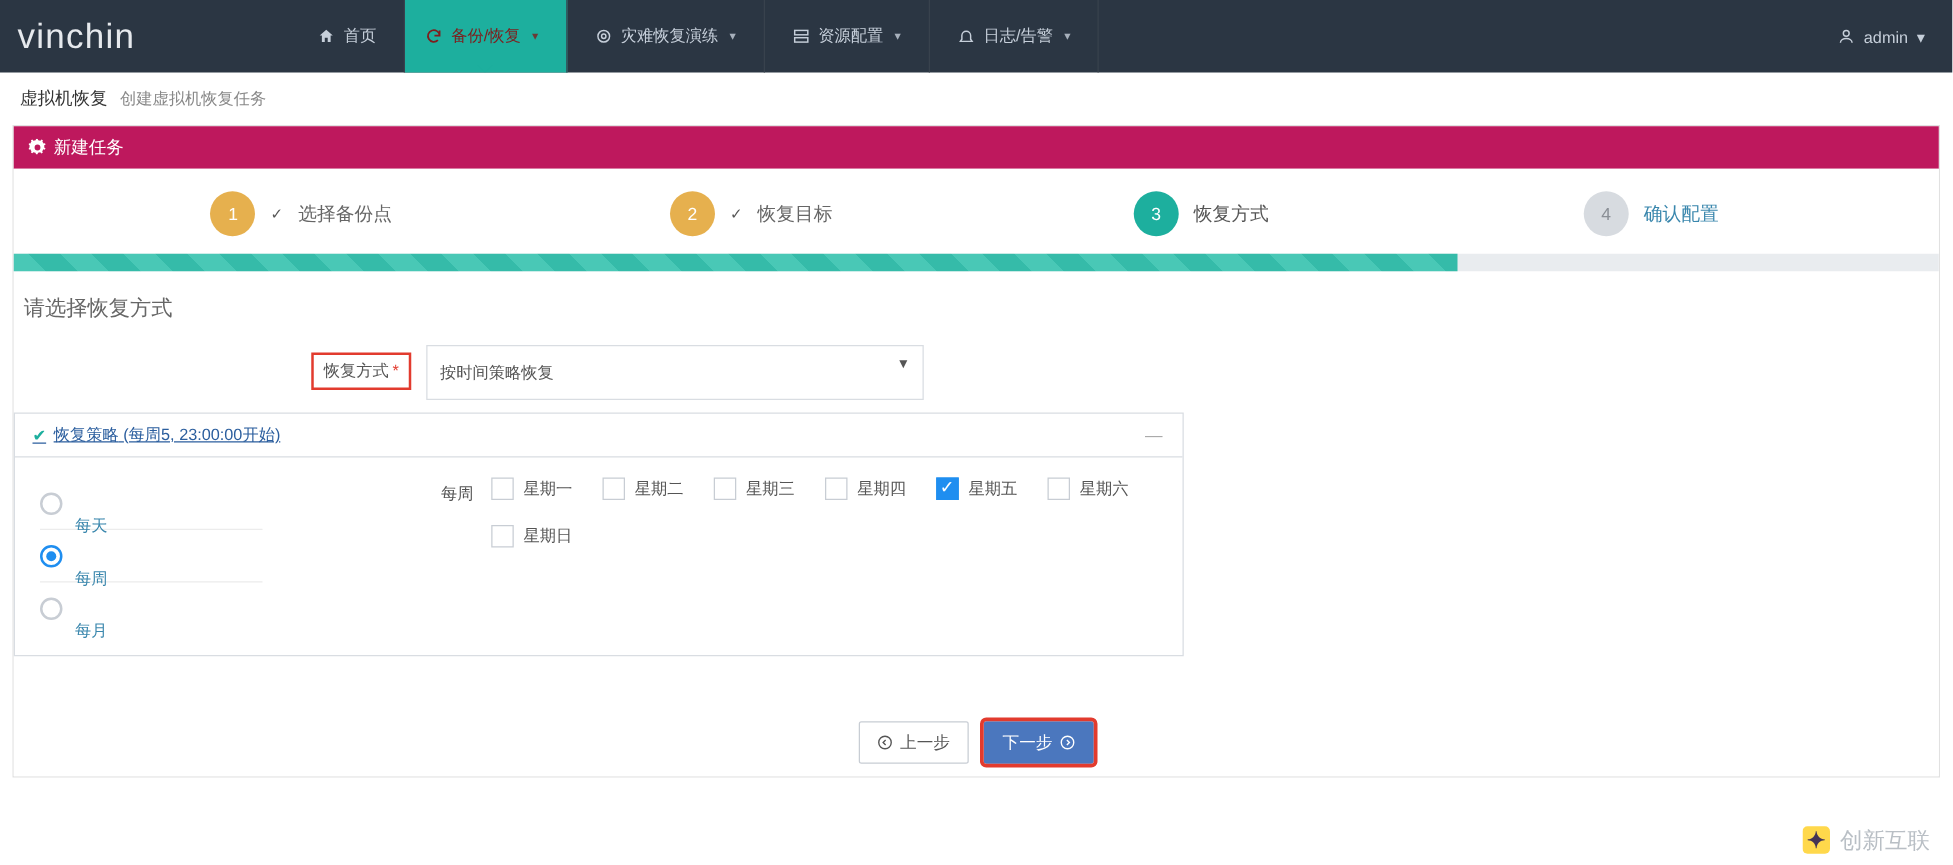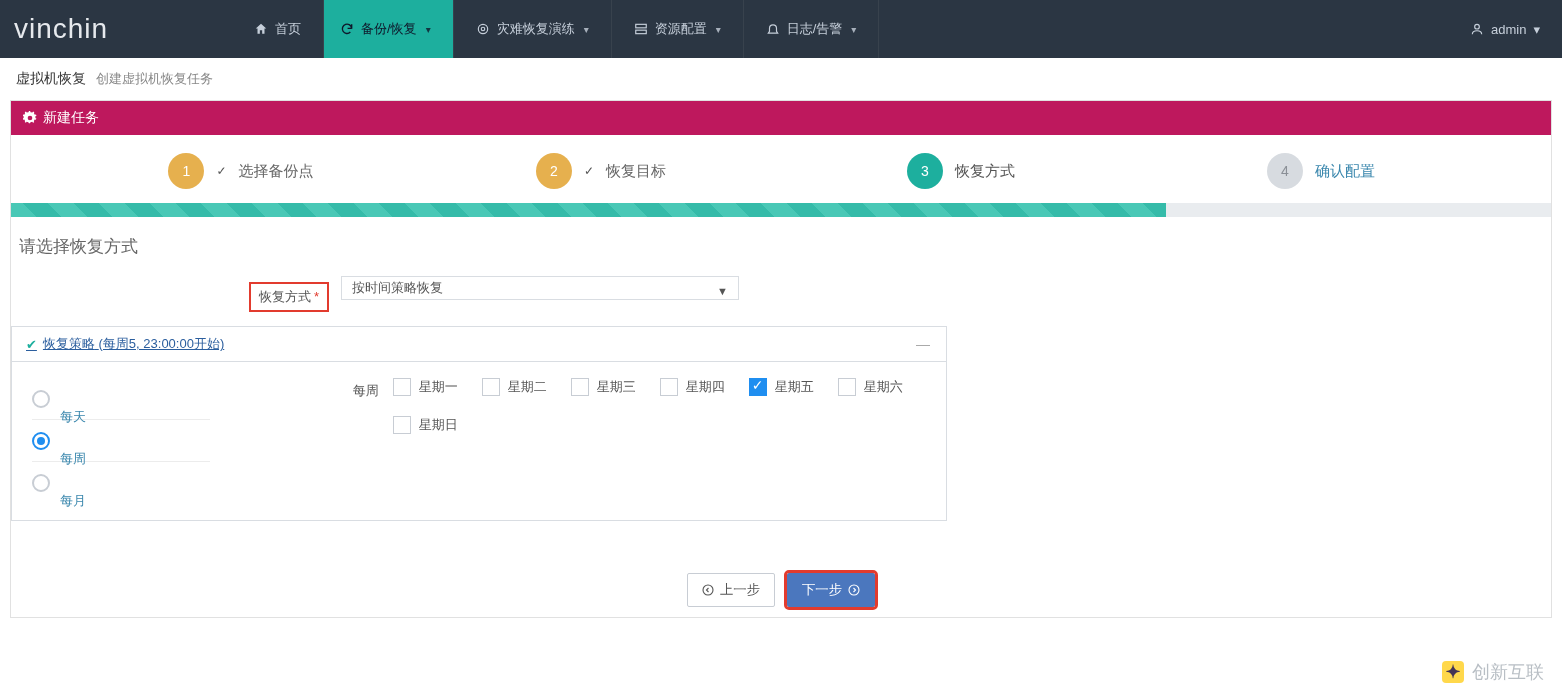--- a/index.html
+++ b/index.html
@@ -1,21 +1,21 @@
 <!DOCTYPE html>
 <html><head>
 <meta charset="utf-8">
 <style>
   * { box-sizing: border-box; margin: 0; padding: 0; }
   html, body { width: 1562px; height: 692px; font-family: "Microsoft YaHei", Arial, sans-serif; font-size: 13px; color: #555; background: #fff; }
   
   .topnav { height: 58px; background: #2b3643; display: flex; align-items: stretch; color: #c6cfda; }
   .logo { width: 232px; display: flex; align-items: center; padding-left: 14px; font-size: 28px; letter-spacing: 1px; color: #e6e9ed; font-weight: 300; }
   .nav-item { position: relative; display: flex; align-items: center; padding: 0 22px; gap: 7px; cursor: pointer; border-right: 1px solid #38424d; }
-  .nav-item.active { background: #1daf9e; color: #0f172a; padding-left: 16px; }
+  .nav-item.active { background: #1daf9e; color: #7f1d1d; padding-left: 16px; }
   .nav-item.active::after { content: ""; position: absolute; bottom: -6px; left: 50%; transform: translateX(-50%); border: 6px solid transparent; border-top-color: #1daf9e; }
   .nav-item .chev { font-size: 10px; opacity: .8; margin-left: 2px; }
   .nav-item .ico { width: 14px; height: 14px; display: inline-flex; align-items: center; justify-content: center; }
   .nav-spacer { flex: 1; }
   .nav-user { display: flex; align-items: center; padding: 0 22px; gap: 7px; cursor: pointer; }
   
   .crumb { padding: 12px 16px; font-size: 14px; color: #333; display: flex; gap: 10px; align-items: baseline; }
   .crumb .sub { color: #888; font-size: 13px; }
   
   .panel { margin: 0 10px; border: 1px solid #e1e1e1; }
@@ -35,21 +35,21 @@
   
   .progress { height: 14px; background: #e9ecef; margin: 0 0 0 0; position: relative; }
   .progress .fill { position: absolute; left: 0; top: 0; bottom: 0; width: 75%; background: repeating-linear-gradient(45deg,#49c8b6 0 18px,#35bba9 18px 36px); }
   
   .section-title { padding: 18px 8px 10px; font-size: 17px; color: #666; }
   .form { padding: 8px 0 22px; }
   .form-row { display: flex; align-items: flex-start; min-height: 40px; margin-bottom: 10px; }
   .form-row > label.side { width: 330px; text-align: right; padding: 6px 12px 0 0; }
   .side-box { display: inline-block; border: 2px solid #e23b2e; padding: 4px 8px; color: #555; }
   .side-box .req { color: #e23b2e; margin-left: 3px; }
-  .select { width: 398px; height: 24px; border: 1px solid #d9dde2; background: #fff; padding: 0 28px 0 10px; position: relative; display: flex; align-items: center; cursor: pointer; }
+  .select { width: 398px; height: 44px; border: 1px solid #d9dde2; background: #fff; padding: 0 28px 0 10px; position: relative; display: flex; align-items: center; cursor: pointer; }
   .select::after { content: "▼"; position: absolute; right: 10px; top: 8px; font-size: 11px; color: #555; }
   
   .strategy { width: 936px; border: 1px solid #d9dde2; }
   .strategy-head { padding: 8px 14px; border-bottom: 1px solid #d9dde2; display: flex; align-items: center; justify-content: space-between; cursor: pointer; }
   .strategy-head .t { color: #2b5e9e; text-decoration: underline; display: inline-flex; align-items: center; gap: 6px; }
   .strategy-head .t .ok { color: #1daf9e; font-size: 13px; }
   .strategy-head .collapse { color: #aaa; cursor: pointer; font-size: 14px; letter-spacing: 2px; }
   .strategy-body { display: flex; }
   .freq-col { width: 208px; padding: 16px 10px 16px 20px; }
   .freq-opt { height: 42px; display: flex; align-items: center; gap: 10px; border-bottom: 1px solid #ececec; cursor: pointer; }

